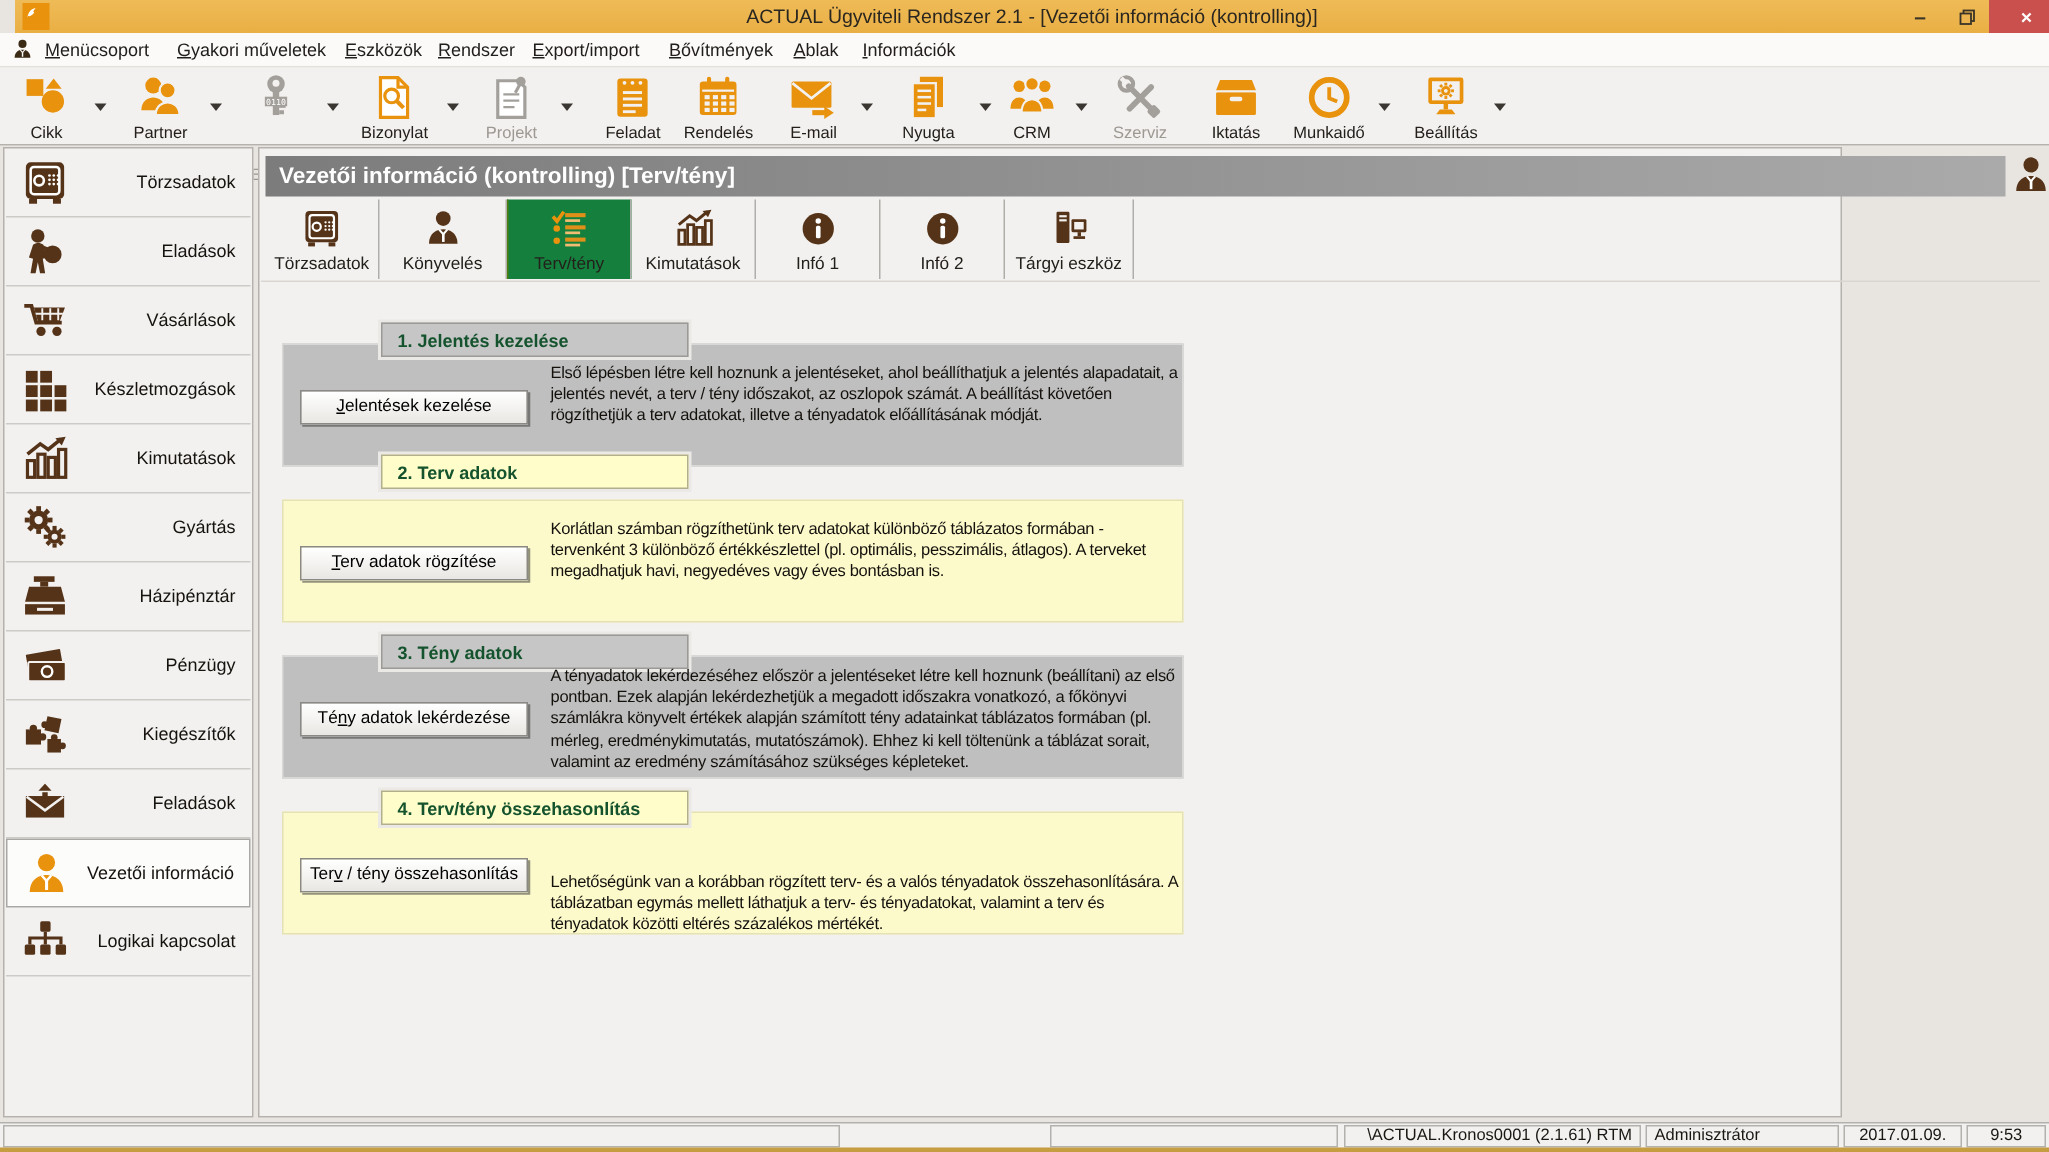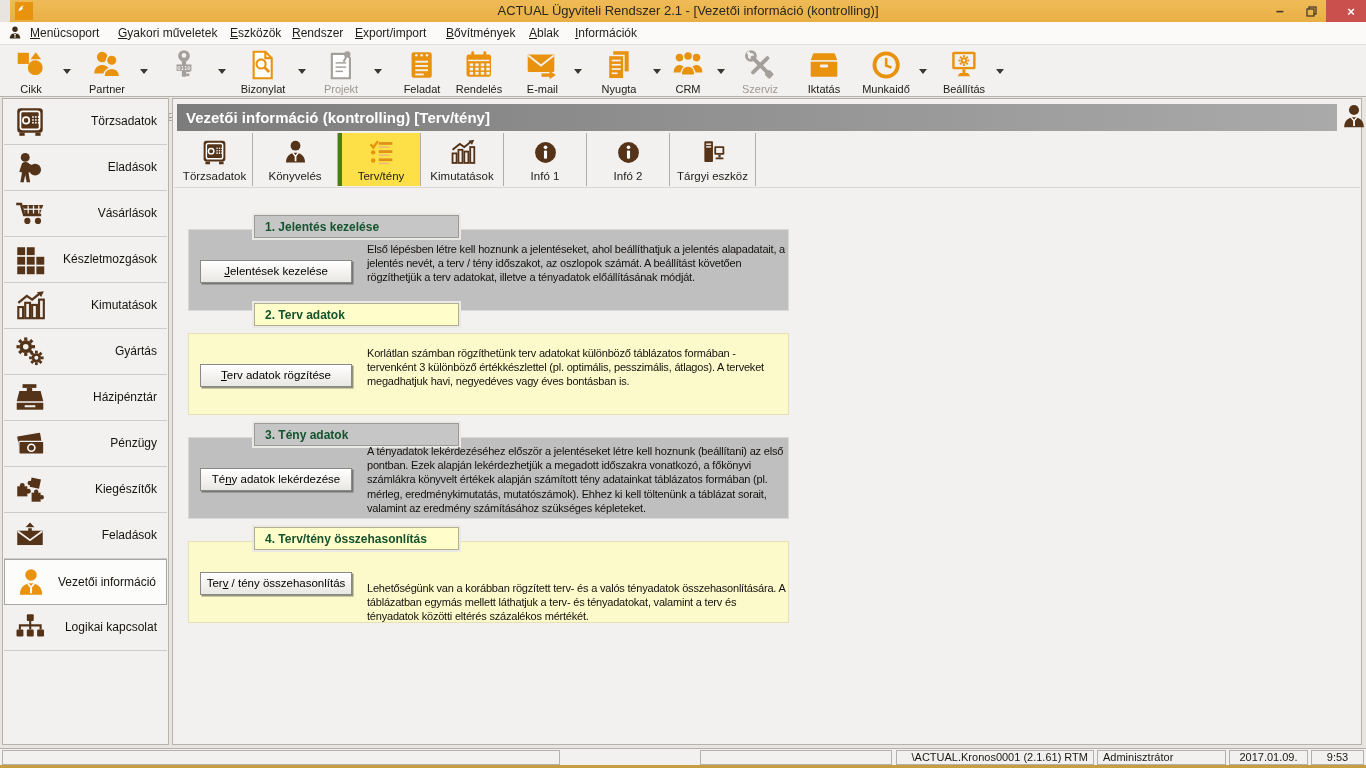--- a/index.html
+++ b/index.html
@@ -20,25 +20,25 @@
 .titem{position:absolute;top:2px;display:flex;flex-direction:column;align-items:center;transform:translateX(-50%)}
 .ticon{height:36px;display:flex;align-items:center;justify-content:center}
 .tlabel{font-size:11px;color:#23201C;margin-top:0;white-space:nowrap}
 .titem.disabled .tlabel{color:#9C9892}
 .tarrow{position:absolute;top:24px;width:0;height:0;border:4px solid transparent;border-top:5px solid #3A3631;transform:translateX(-50%)}
 .sidebar{position:absolute;left:2px;top:98px;width:167px;height:647px;background:#F2F1EF;border:1px solid #B5B2AE}
 .sitem{position:absolute;left:1px;width:163px;height:46px;border-bottom:1px solid #CDCBC7}
 .sicon{position:absolute;left:9px;top:6px;width:34px;height:34px}
 .slabel{position:absolute;right:10px;top:0;line-height:45px;font-size:12px;color:#16130F;white-space:nowrap}
 .sitem.selected{background:#FCFCFB;border:1px solid #A9A7A3;left:1px}
-.content{position:absolute;left:172px;top:98px;width:1190px;height:647px;background:#F2F1EF;border:1px solid #B5B2AE}
+.content{position:absolute;left:172px;top:98px;width:1056px;height:647px;background:#F2F1EF;border:1px solid #B5B2AE}
 .chead{position:absolute;left:4px;top:5px;width:1160px;height:27px;background:linear-gradient(90deg,#7C7C7C,#AAAAAA);color:#fff;font-weight:bold;font-size:15px;line-height:27px;padding-left:9px}
 .chead-person{position:absolute;left:1166px;top:3px;width:30px;height:30px}
 .tab{position:absolute;top:34px;height:53px;border-right:1px solid #B0AEAA;display:flex;flex-direction:column;align-items:center;padding-top:4px}
-.tab.selected{background:#fde047;border-left:4px solid #4d7c0f}
+.tab.selected{background:#15803d;border-left:1px solid #4d7c0f}
 .tab .ticon{height:30px}
 .tab .tlabel{font-size:11.5px;margin-top:3px}
 .tabline{position:absolute;left:1px;width:1186px;top:88px;border-top:1px solid #D9D6D2}
 .panel{position:absolute;left:15px;width:601px;height:82px}
 .panel.gray{background:#BFBFBF;border:1px solid #D8D8D6}
 .panel.yellow{background:#FCFACB;border:1px solid #E3E1B5}
 .sec-title{position:absolute;left:81px;width:205px;height:23px;font-size:12px;font-weight:bold;line-height:22px;padding-left:10px;color:#14532d}
 .sec-title.gray{background:#C6C6C6;border:1px solid #9C9A96;box-shadow:0 0 0 2px #EBE9E5}
 .sec-title.yellow{background:#FFFDC9;border:1px solid #B1AF8E;box-shadow:0 0 0 2px #EBE9E5}
 .secbtn{position:absolute;left:27px;width:152px;height:23px;background:linear-gradient(#FFFFFF,#E9E7E3);border:1px solid #8B8986;box-shadow:1.5px 1.5px 0 rgba(60,60,58,.55);font-size:11.5px;color:#000;text-align:center;line-height:21px;white-space:nowrap}

